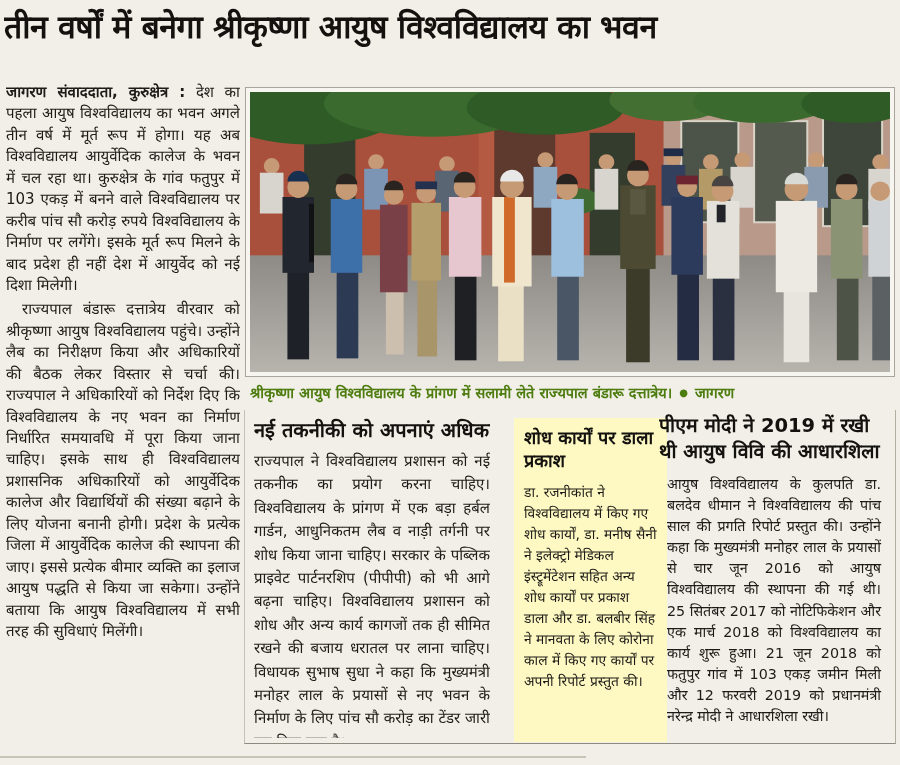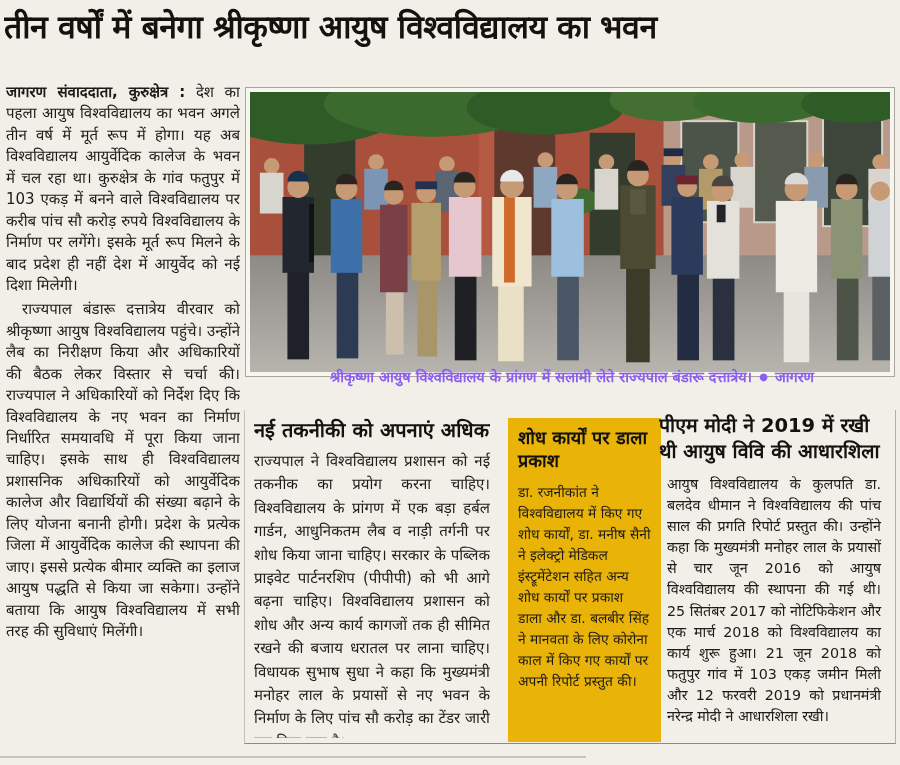--- a/index.html
+++ b/index.html
@@ -21,35 +21,35 @@
   }
   .para{margin:0 0 3px 0;}
   .para.indent{text-indent:16px;}
   .byline{font-weight:700;}
   .photo-frame{
     position:absolute;left:245px;top:87px;width:640px;height:280px;margin:0;
     border:1px solid #aaa49a;background:#f7f5ef;padding:4px;
   }
   .photo-frame svg{display:block;width:640px;height:280px;}
   .caption{
-    position:absolute;left:250px;top:366px;width:644px;height:24px;
-    font-size:14.5px;font-weight:600;color:#8b5cf6;white-space:nowrap;overflow:hidden;text-align:center;
+    position:absolute;left:250px;top:382px;width:644px;height:24px;
+    font-size:14.5px;font-weight:600;color:#4d7c0f;white-space:nowrap;overflow:hidden;
   }
   .caption .bullet{font-size:10px;vertical-align:2px;padding:0 2px;}
   .caption .credit{font-weight:700;}
   .lower-box{
     position:absolute;left:244px;top:410px;width:650px;height:333px;
     border-left:1px solid #c6c1b5;border-right:1px solid #b3aea2;border-bottom:1px solid #8f8a80;
   }
   .colA{position:absolute;left:9px;top:6px;width:236px;height:322px;overflow:hidden;}
   .colA h2{font-size:20px;margin:0 0 7px 0;white-space:nowrap;color:#14120f;}
   .colA p{font-size:15px;line-height:1.56;text-align:justify;margin:0;}
   .colB{
-    position:absolute;left:263px;top:8px;width:133px;height:308px;
-    background:#eab308;padding:8px 10px;overflow:hidden;
+    position:absolute;left:269px;top:8px;width:133px;height:308px;
+    background:#fef9c3;padding:8px 10px;overflow:hidden;
   }
   .colB h3{font-size:18px;line-height:1.3;margin:0 0 9px 0;color:#14120f;}
   .colB p{font-size:13.8px;line-height:1.52;margin:0;}
   .colC{position:absolute;left:414px;top:3px;width:230px;height:326px;overflow:hidden;}
   .colC h2{font-size:19.5px;line-height:1.35;margin:0 0 7px 0;color:#14120f;}
   .colC p{font-size:14.3px;line-height:1.48;text-align:justify;margin:8px;}
   .bottom-rule{
     position:absolute;left:0;top:756px;width:586px;height:2px;background:#c9c4b8;
   }
 </style>

